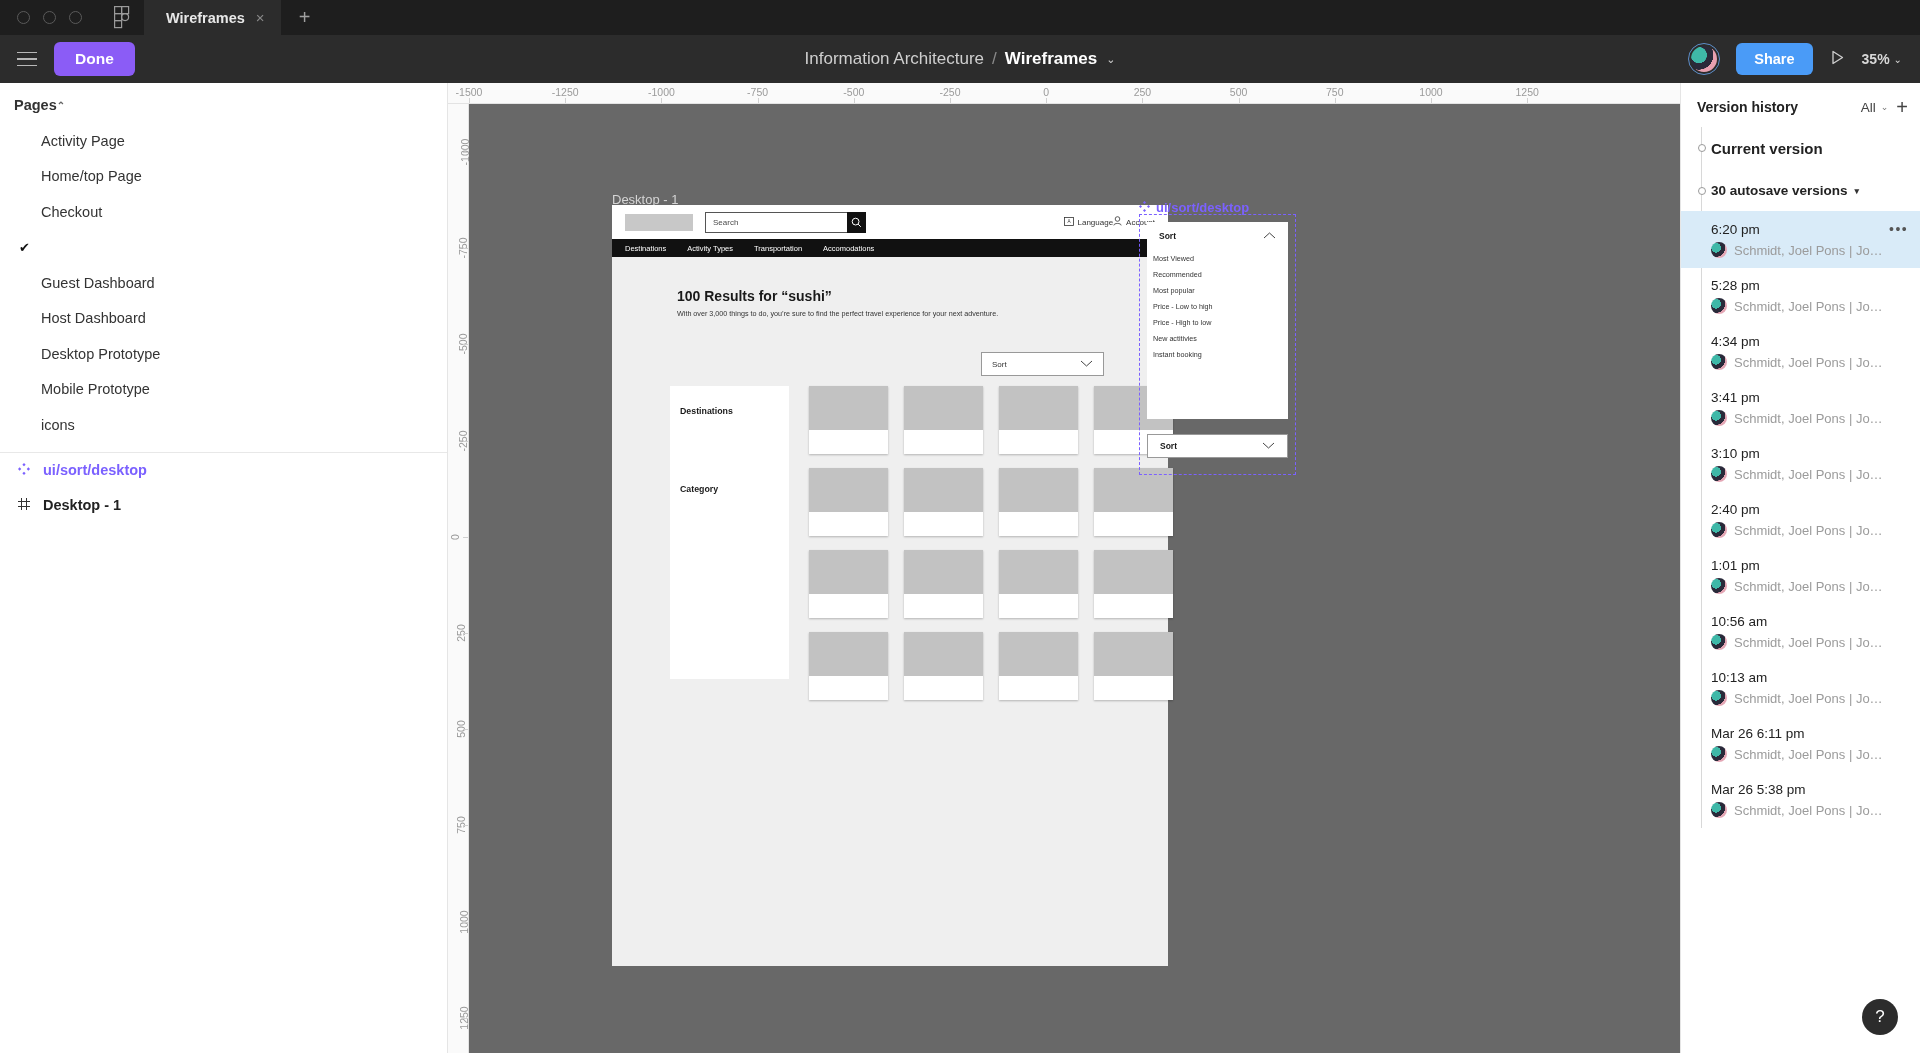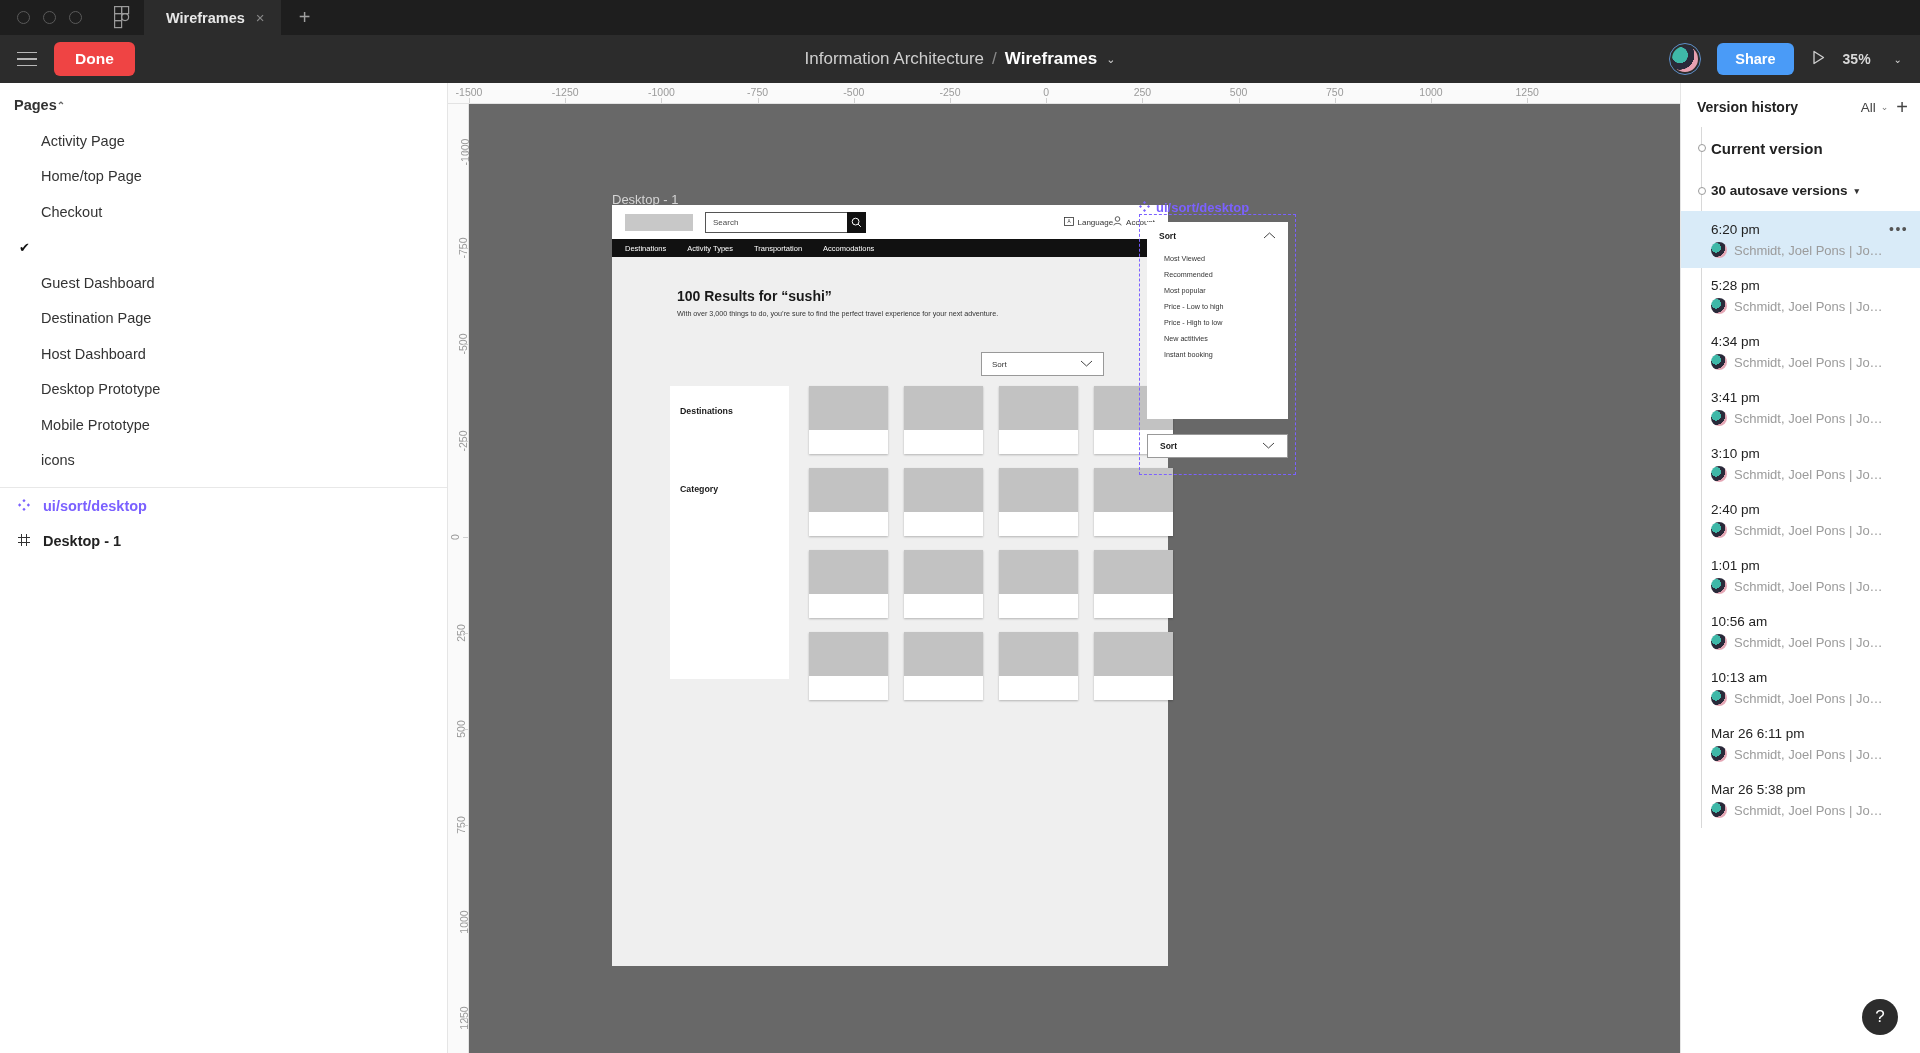--- a/index.html
+++ b/index.html
@@ -28,21 +28,21 @@
   .tab-add { display: flex; align-items: center; padding: 0 18px; color: #a0a0a0; font-size: 20px; font-weight: 300; }
 
   
   .toolbar {
     position: absolute; top: 35px; left: 0; width: 1920px; height: 48px;
     background: #2c2c2c; display: flex; align-items: center;
   }
   .menu-btn { width: 54px; display: flex; flex-direction: column; align-items: center; gap: 5px; }
   .menu-btn i { display: block; width: 20px; height: 1.6px; background: #b8b8b8; }
   .done-btn {
-    background: #ef4444; color: #fff; font-size: 15.5px; font-weight: bold;
+    background: #8b5cf6; color: #fff; font-size: 15.5px; font-weight: bold;
     border: none; border-radius: 6px; padding: 8px 21px; cursor: pointer;
   }
   .breadcrumb {
     position: absolute; left: 50%; transform: translateX(-50%);
     display: flex; align-items: center; gap: 8px;
     color: #cfcfcf; font-size: 17px; white-space: nowrap;
   }
   .breadcrumb .crumb-project { color: #cfcfcf; }
   .breadcrumb .sep { color: #8a8a8a; }
   .breadcrumb .crumb-file { color: #fff; font-weight: bold; }
@@ -53,21 +53,21 @@
   .avatar {
     width: 30px; height: 30px; border-radius: 50%;
     background: radial-gradient(circle at 30% 35%, #3fb8a8 0 32%, #2a2a3a 33% 58%, #e8a0b0 59% 100%);
     border: 2px solid #2c2c2c; outline: 1.5px solid #5d8ec9;
   }
   .share-btn {
     background: #4a9bf7; color: #fff; font-size: 14.5px; font-weight: bold;
     border: none; border-radius: 6px; padding: 8px 18px; cursor: pointer;
   }
   .play-icon { color: #d0d0d0; }
-  .zoom-level { color: #d8d8d8; font-size: 14px; font-weight: bold; display: flex; align-items: center; gap: 23px; }
+  .zoom-level { color: #d8d8d8; font-size: 14px; font-weight: bold; display: flex; align-items: center; gap: 4px; }
   .zoom-level .caret { font-size: 10px; font-weight: normal; }
 
   
   .sidebar {
     position: absolute; top: 83px; left: 0; width: 448px; height: 970px;
     background: #fff; border-right: 1px solid #e5e5e5; overflow: hidden;
   }
   .pages-header {
     display: flex; align-items: center; 
     padding: 14px 0 10px 14px; font-size: 14.5px; font-weight: bold; color: #333;
@@ -177,21 +177,21 @@
   }
   .sort-open {
     position: absolute; left: 678px; top: 118px; width: 141px; height: 197px;
     background: #fff;
   }
   .sort-open .hdr {
     height: 28px; display: flex; align-items: center; justify-content: space-between;
     padding: 0 12px; font-size: 8.5px; font-weight: bold; color: #1a1a1a;
   }
   .sort-open .opt {
-    height: 16px; display: flex; align-items: center; padding-left: 17px;
+    height: 16px; display: flex; align-items: center; padding-left: 6px;
     font-size: 7.2px; color: #333;
   }
   .sort-closed {
     position: absolute; left: 678px; top: 330px; width: 141px; height: 24px;
     background: #fff; border: 1px solid #999;
     display: flex; align-items: center; justify-content: space-between;
     padding: 0 12px; font-size: 8.5px; font-weight: bold; color: #1a1a1a;
   }
 
   
@@ -309,23 +309,20 @@
         </div>
         <div class="page-row selected">
           <span>Checkout</span>
         </div>
         <div class="page-row selected">
           <span class="check">✔</span>
           <span></span>
         </div>
         <div class="page-row selected">
           <span>Guest Dashboard</span>
-        </div>
-        <div class="page-row selected">
-          <span>Destination Page</span>
         </div>
         <div class="page-row selected">
           <span>Host Dashboard</span>
         </div>
         <div class="page-row selected">
           <span>Desktop Prototype</span>
         </div>
         <div class="page-row selected">
           <span>Mobile Prototype</span>
         </div>

